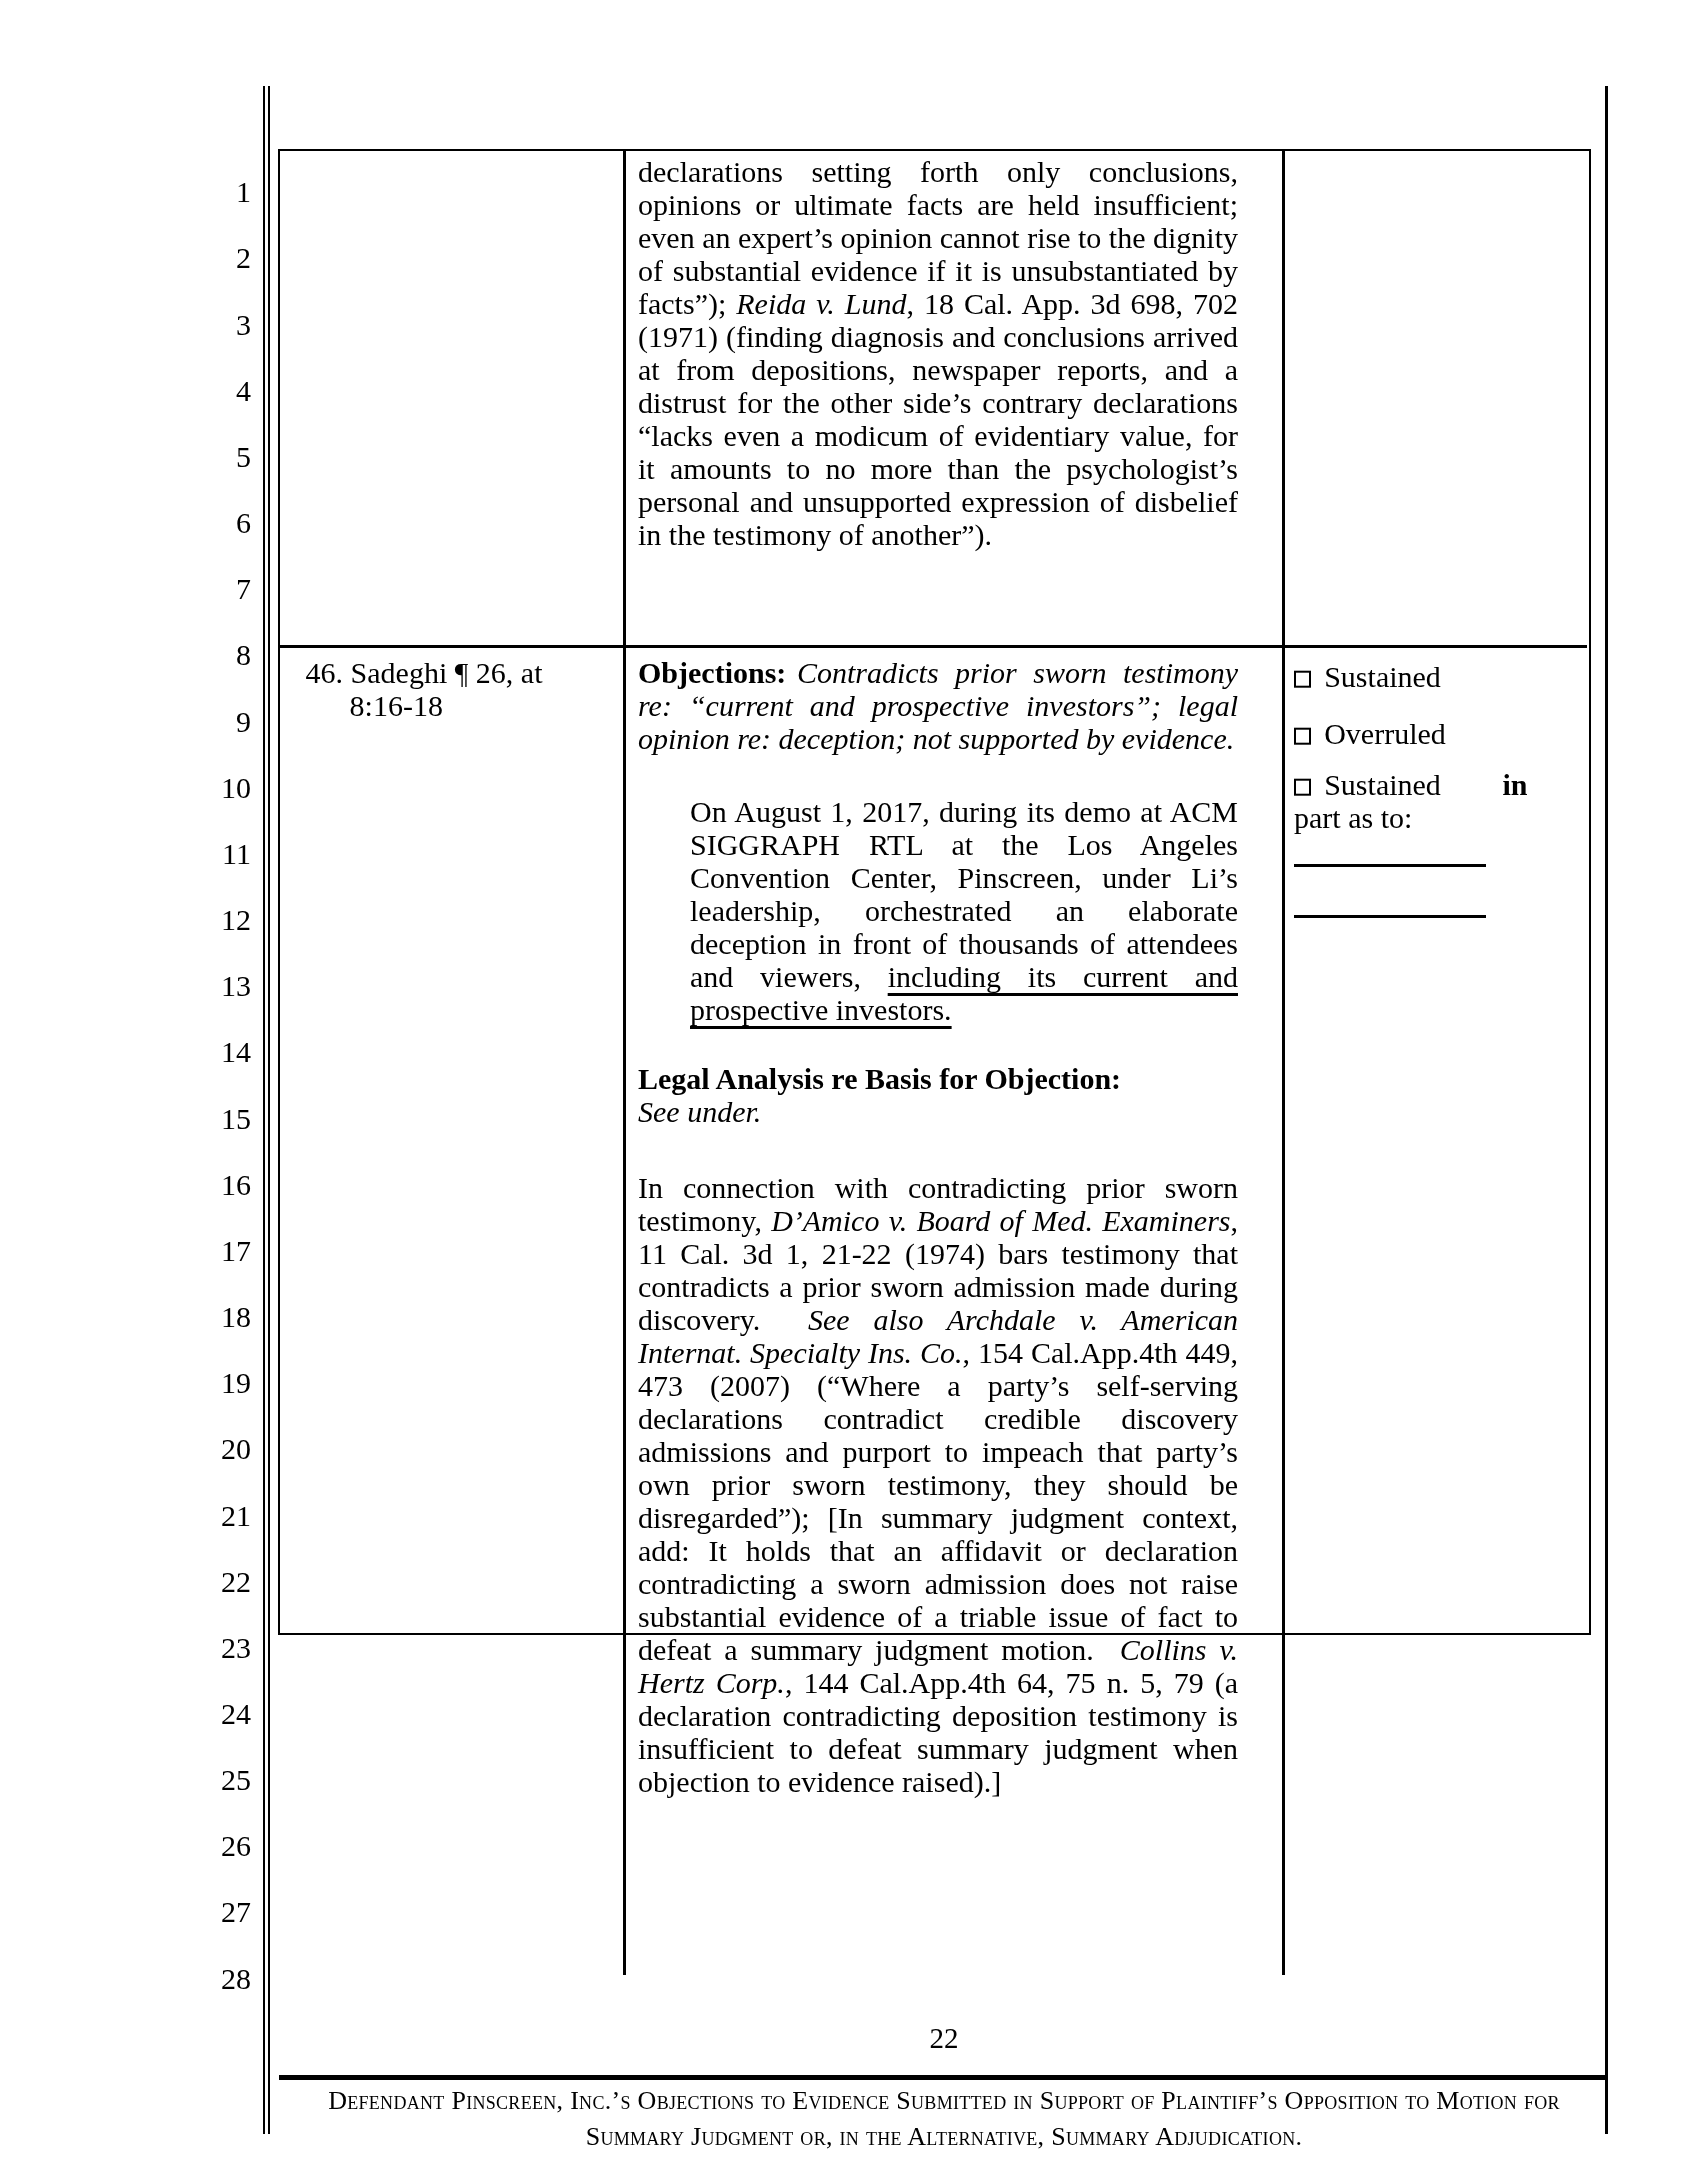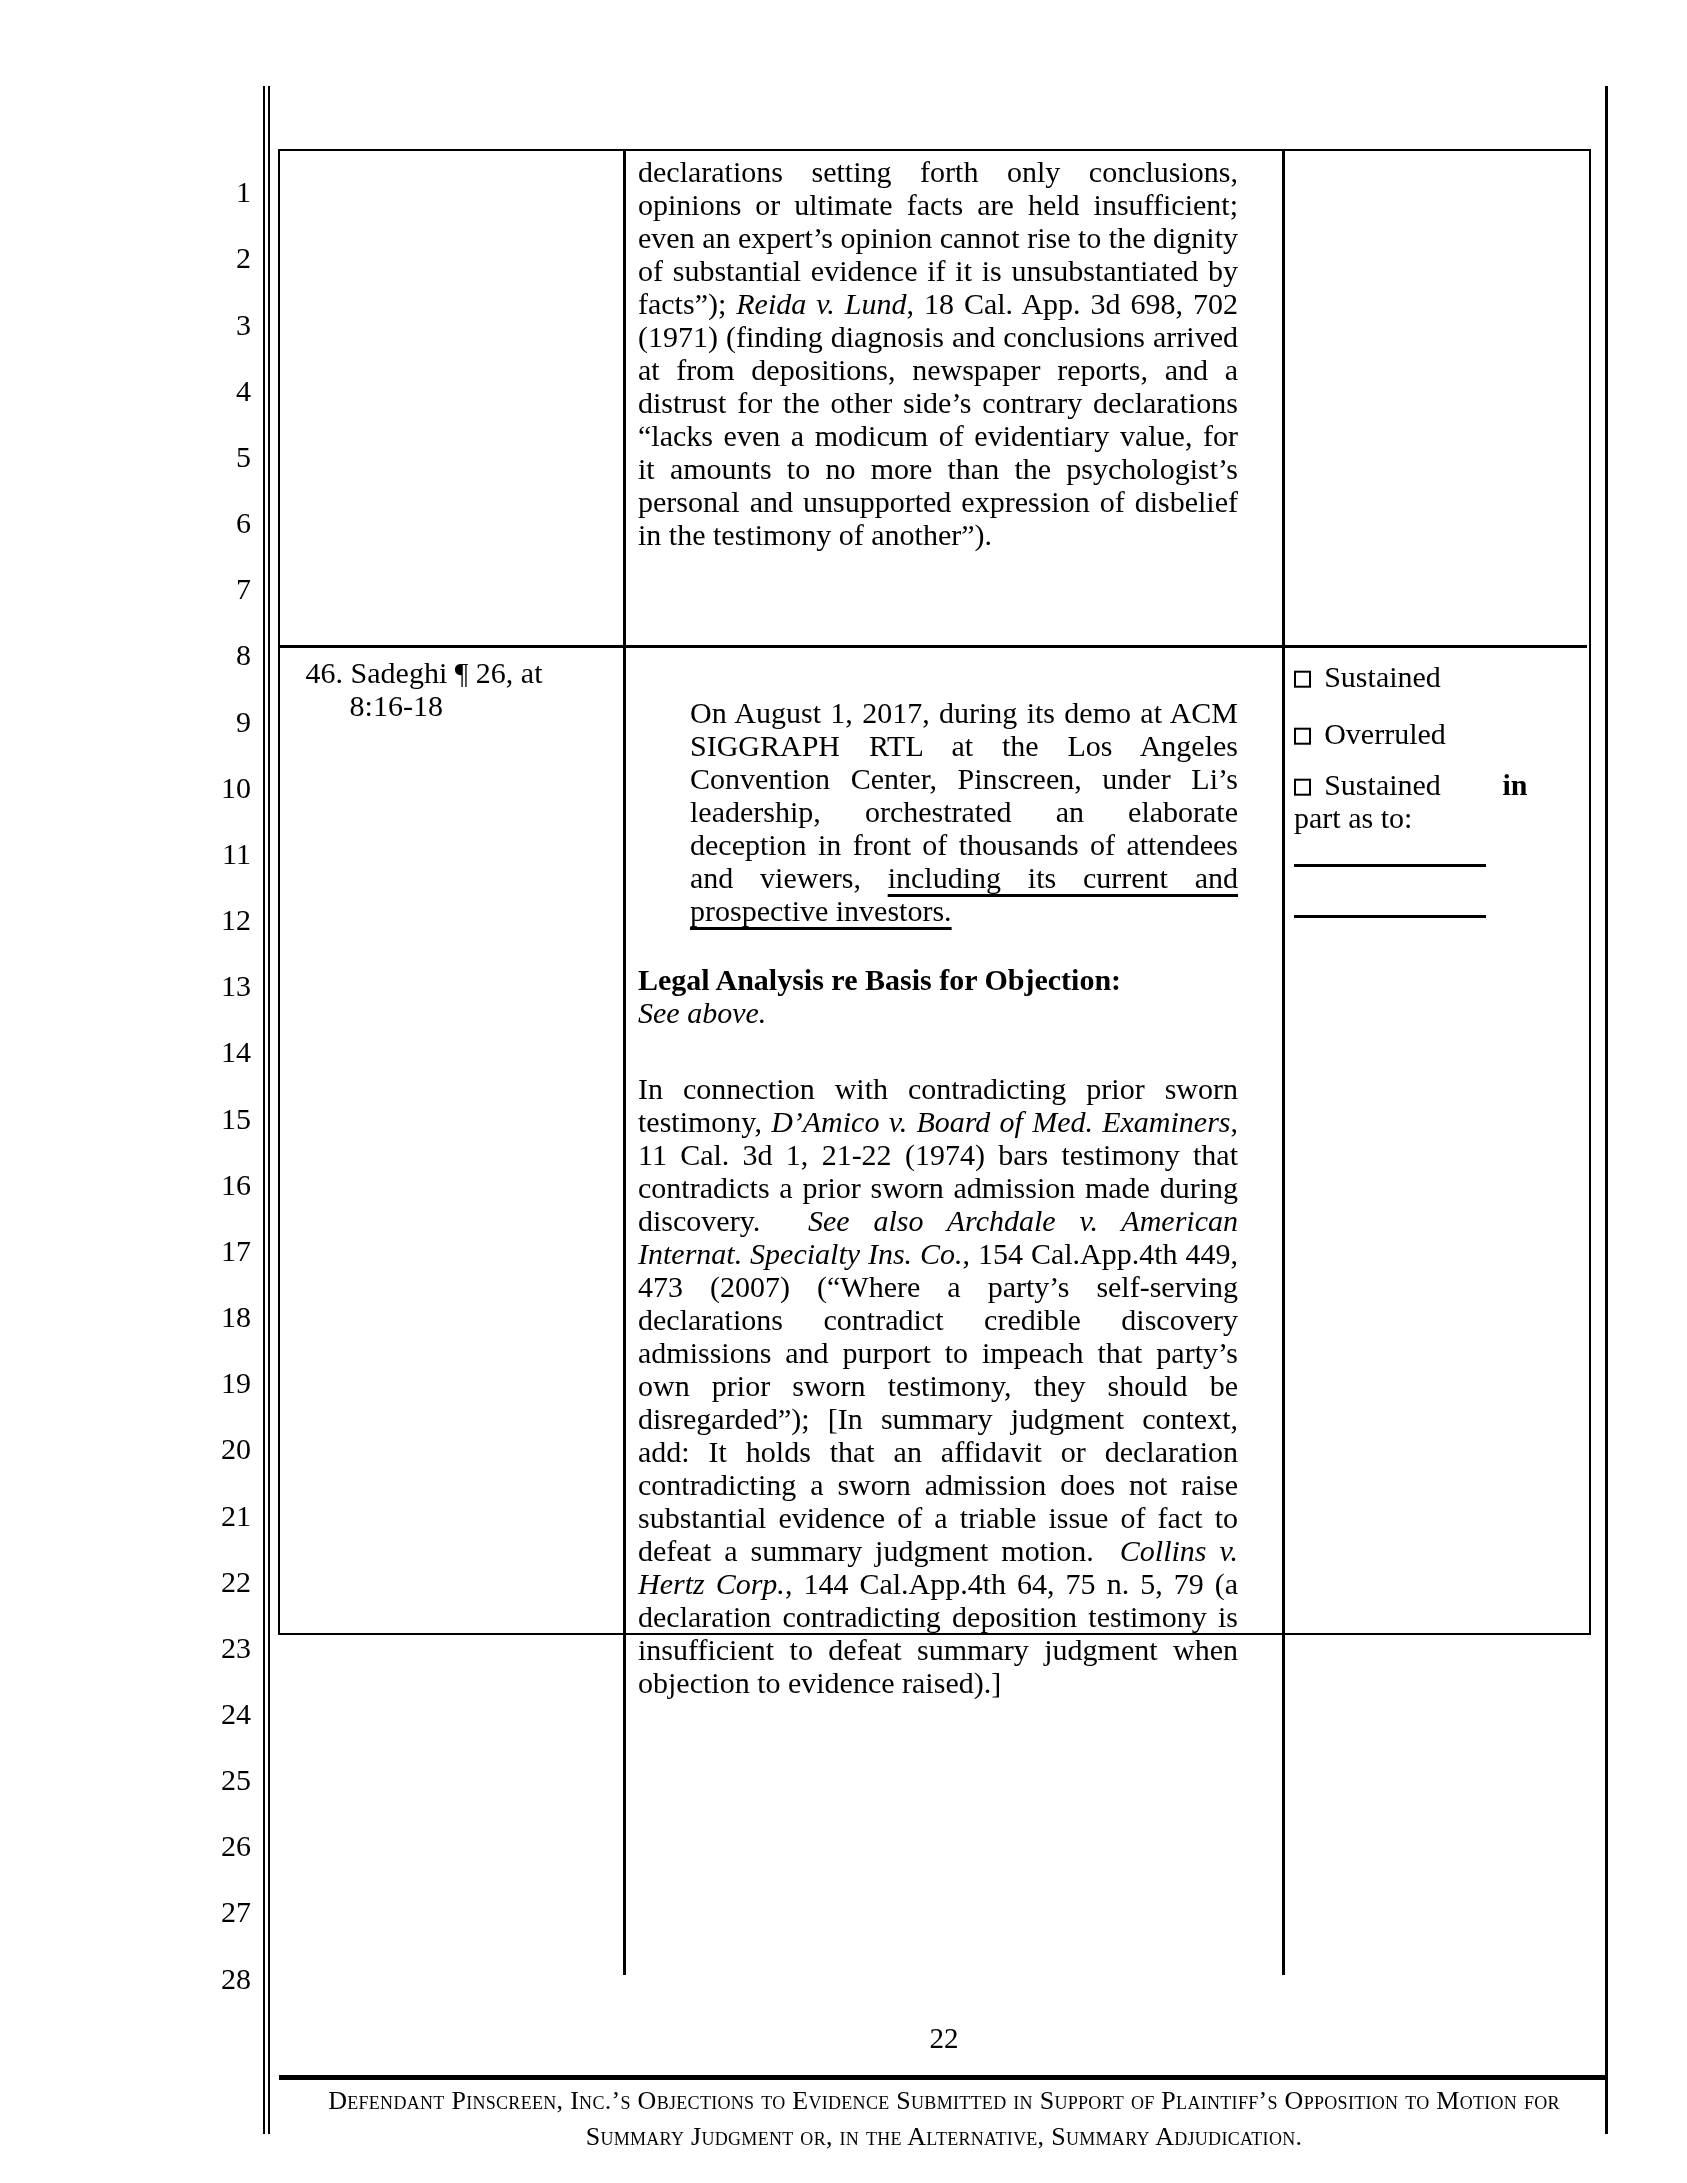--- a/index.html
+++ b/index.html
@@ -115,24 +115,25 @@
 
     <div class="cell c2r1 just">
       <p class="just"><span>declarations setting forth only conclusions, opinions or ultimate facts are held insufficient; even an expert’s opinion cannot rise to the dignity of substantial evidence if it is unsubstantiated by facts”); </span><span class="it">Reida v. Lund</span><span>, 18 Cal. App. 3d 698, 702 (1971) (finding diagnosis and conclusions arrived at from depositions, newspaper reports, and a distrust for the other side’s contrary declarations “lacks even a modicum of evidentiary value, for it amounts to no more than the psychologist’s personal and unsupported expression of disbelief in the testimony of another”).</span></p>
     </div>
 
     <div class="cell c1r2">
       <p class="hang"><span>46. Sadeghi ¶ 26, at</span><br><span>8:16-18</span></p>
     </div>
 
     <div class="cell c2r2">
+      <p class="just"><span class="obj-label">Objections:</span><span class="it">Contradicts prior sworn testimony re: “current and prospective investors”; legal opinion re: deception; not supported by evidence.</span></p>
 
       <p class="just indent"><span>On August 1, 2017, during its demo at ACM SIGGRAPH RTL at the Los Angeles Convention Center, Pinscreen, under Li’s leadership, orchestrated an elaborate deception in front of thousands of attendees and viewers, </span><u>including its current and prospective investors.</u></p>
 
-      <p class="legal-head"><span class="bold">Legal Analysis re Basis for Objection:</span><br><span class="it">See above.</span></p>
+      <p class="legal-head"><span class="bold">Legal Analysis re Basis for Objection:</span><br><span class="it">See under.</span></p>
 
       <p class="just analysis"><span>In connection with contradicting prior sworn testimony, </span><span class="it">D’Amico v. Board of Med. Examiners</span><span>, 11 Cal. 3d 1, 21-22 (1974) bars testimony that contradicts a prior sworn admission made during discovery.&nbsp; </span><span class="it">See also Archdale v. American Internat. Specialty Ins. Co.</span><span>, 154 Cal.App.4th 449, 473 (2007) (“Where a party’s self-serving declarations contradict credible discovery admissions and purport to impeach that party’s own prior sworn testimony, they should be disregarded”); [In summary judgment context, add: It holds that an affidavit or declaration contradicting a sworn admission does not raise substantial evidence of a triable issue of fact to defeat a summary judgment motion.&nbsp; </span><span class="it">Collins v. Hertz Corp.</span><span>, 144 Cal.App.4th 64, 75 n. 5, 79 (a declaration contradicting deposition testimony is insufficient to defeat summary judgment when objection to evidence raised).]</span></p>
     </div>
 
     <div class="cell c3r2">
       <div class="cbx">
         <span class="box"></span>
         <span>Sustained</span>
       </div>
       <div class="cbx m2">

